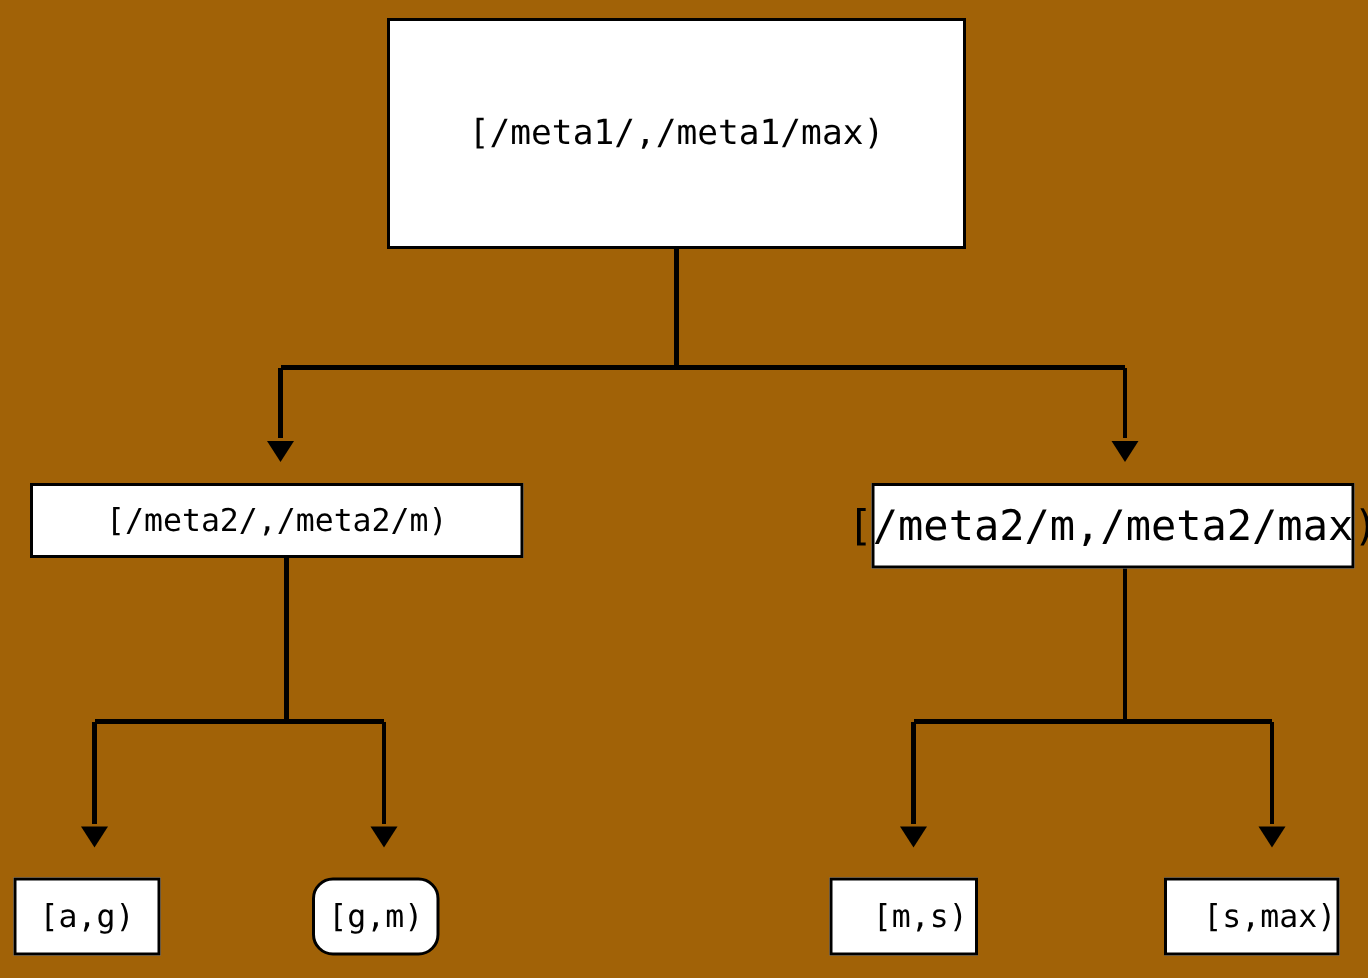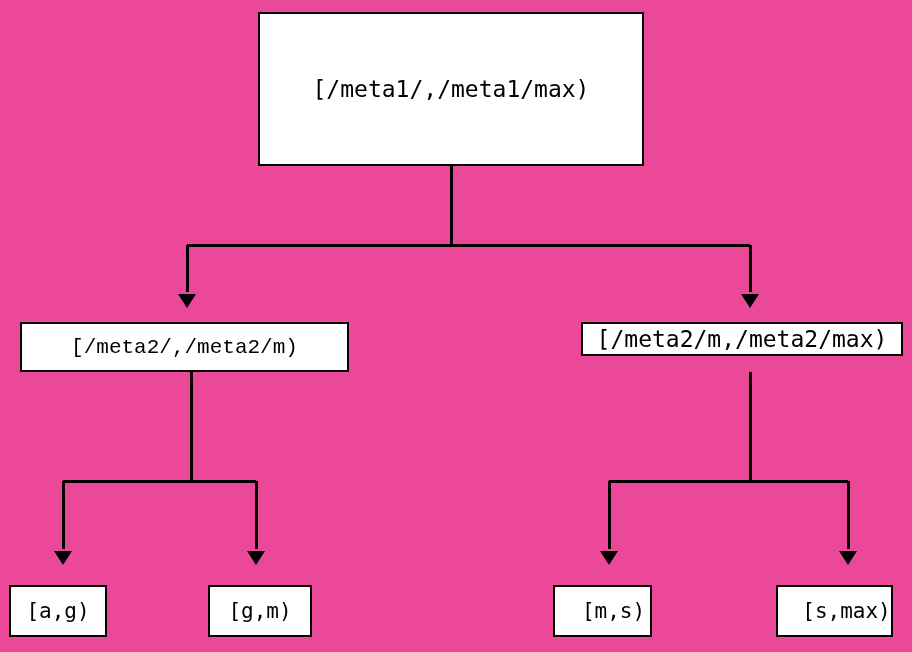--- a/index.html
+++ b/index.html
@@ -7,21 +7,21 @@
     padding: 0;
     background: #ffffff;
   }
   body {
     font-family: "DejaVu Sans Mono", "Liberation Mono", monospace;
   }
   #canvas {
     position: relative;
     width: 912px;
     height: 652px;
-    background: #ec4899;
+    background: #a16207;
     overflow: hidden;
   }
   svg.edges {
     position: absolute;
     left: 0;
     top: 0;
     width: 912px;
     height: 652px;
     pointer-events: none;
   }
@@ -44,36 +44,35 @@
     width: 386px;
     height: 154px;
     font-size: 23px;
   }
   .node-mid-left {
     left: 20px;
     top: 322px;
     width: 329px;
     height: 50px;
     font-size: 21px;
-    font-family: Liberation Mono, monospace;
   }
   .node-mid-right {
     left: 581px;
     top: 322px;
     width: 322px;
-    height: 34px;
-    font-size: 23px;
+    height: 57px;
+    font-size: 28px;
   }
   .node-leaf {
     top: 585px;
     height: 52px;
     font-size: 21px;
   }
   .leaf-ag   { left: 9px;   width: 98px; text-align: right; }
-  .leaf-gm   { left: 208px; width: 104px; }
+  .leaf-gm   { left: 208px; width: 85px; border-radius: 14px; }
   .leaf-ms   { left: 553px; width: 99px; padding-left: 22px; }
   .leaf-smax { left: 776px; width: 117px; padding-left: 24px; }
 </style>
 </head>
 <body>
 
 <div id="canvas">
 
   <svg class="edges" viewBox="0 0 912 652">
     <g fill="none" stroke="#000000" stroke-width="3" shape-rendering="crispEdges">

